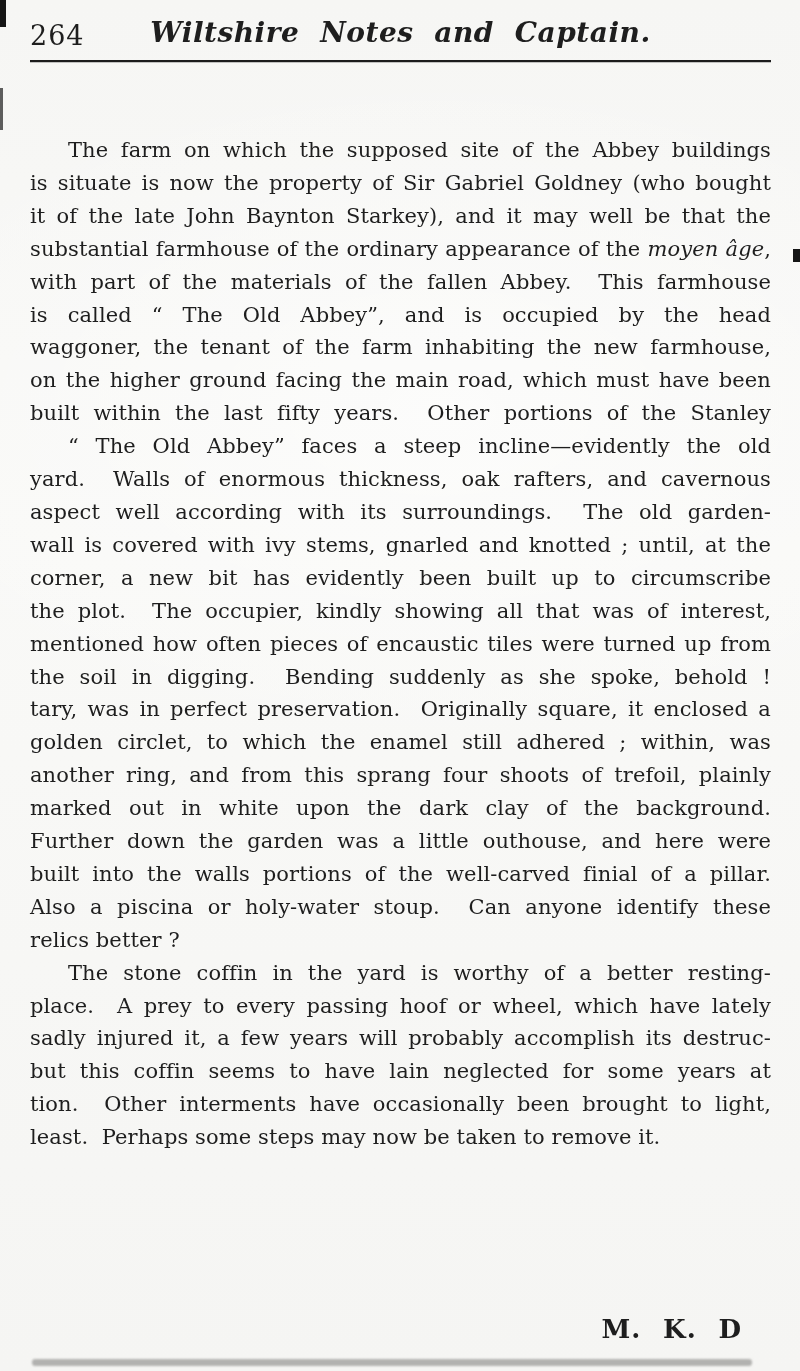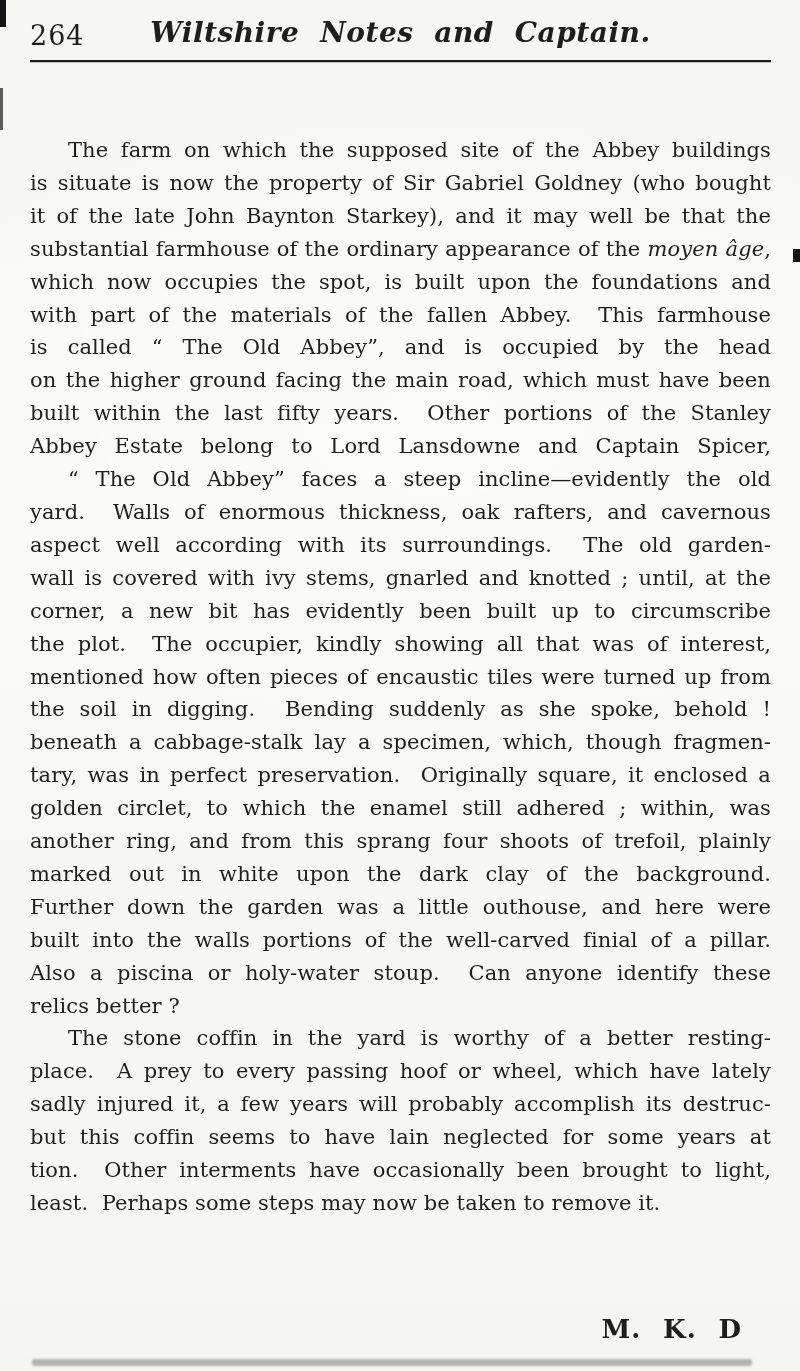--- a/index.html
+++ b/index.html
@@ -86,37 +86,35 @@
     <div class="header-title">Wiltshire Notes and Captain.</div>
   </div>
   <div class="header-rule"></div>
 
   <div class="body-text">
       <div class="paragraph">
         <div class="line indent">The farm on which the supposed site of the Abbey buildings</div>
         <div class="line">is situate is now the property of Sir Gabriel Goldney (who bought</div>
         <div class="line">it of the late John Baynton Starkey), and it may well be that the</div>
         <div class="line">substantial farmhouse of the ordinary appearance of the <i>moyen âge</i>,</div>
-        <div class="line">which now occupies the spot, is built upon the foundations and</div>
         <div class="line">with part of the materials of the fallen Abbey.&nbsp; This farmhouse</div>
         <div class="line">is called “ The Old Abbey”, and is occupied by the head</div>
+        <div class="line">waggoner, the tenant of the farm inhabiting the new farmhouse,</div>
         <div class="line">on the higher ground facing the main road, which must have been</div>
         <div class="line">built within the last fifty years.&nbsp; Other portions of the Stanley</div>
-        <div class="line">Abbey Estate belong to Lord Lansdowne and Captain Spicer,</div>
       </div>
       <div class="paragraph">
         <div class="line indent">“ The Old Abbey” faces a steep incline—evidently the old</div>
         <div class="line">yard.&nbsp; Walls of enormous thickness, oak rafters, and cavernous</div>
         <div class="line">aspect well according with its surroundings.&nbsp; The old garden-</div>
         <div class="line">wall is covered with ivy stems, gnarled and knotted ; until, at the</div>
         <div class="line">corner, a new bit has evidently been built up to circumscribe</div>
         <div class="line">the plot.&nbsp; The occupier, kindly showing all that was of interest,</div>
         <div class="line">mentioned how often pieces of encaustic tiles were turned up from</div>
         <div class="line">the soil in digging.&nbsp; Bending suddenly as she spoke, behold !</div>
-        <div class="line">beneath a cabbage-stalk lay a specimen, which, though fragmen-</div>
         <div class="line">tary, was in perfect preservation.&nbsp; Originally square, it enclosed a</div>
         <div class="line">golden circlet, to which the enamel still adhered ; within, was</div>
         <div class="line">another ring, and from this sprang four shoots of trefoil, plainly</div>
         <div class="line">marked out in white upon the dark clay of the background.</div>
         <div class="line">Further down the garden was a little outhouse, and here were</div>
         <div class="line">built into the walls portions of the well-carved finial of a pillar.</div>
         <div class="line">Also a piscina or holy-water stoup.&nbsp; Can anyone identify these</div>
         <div class="line last">relics better ?</div>
       </div>
       <div class="paragraph">

